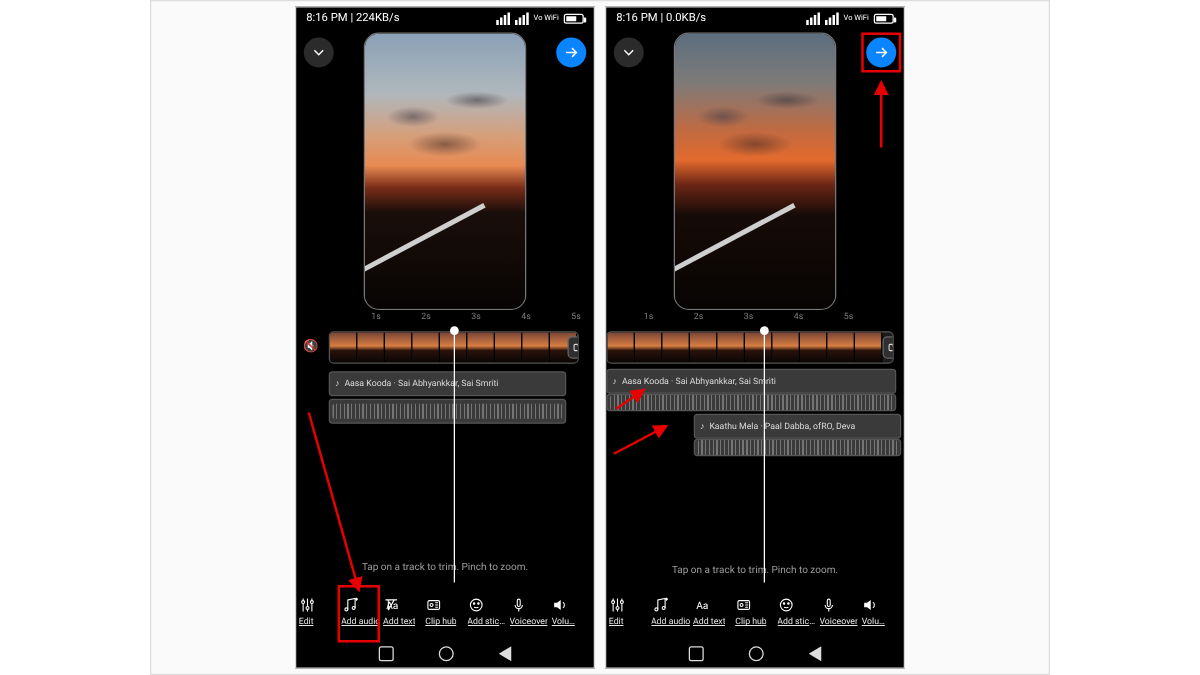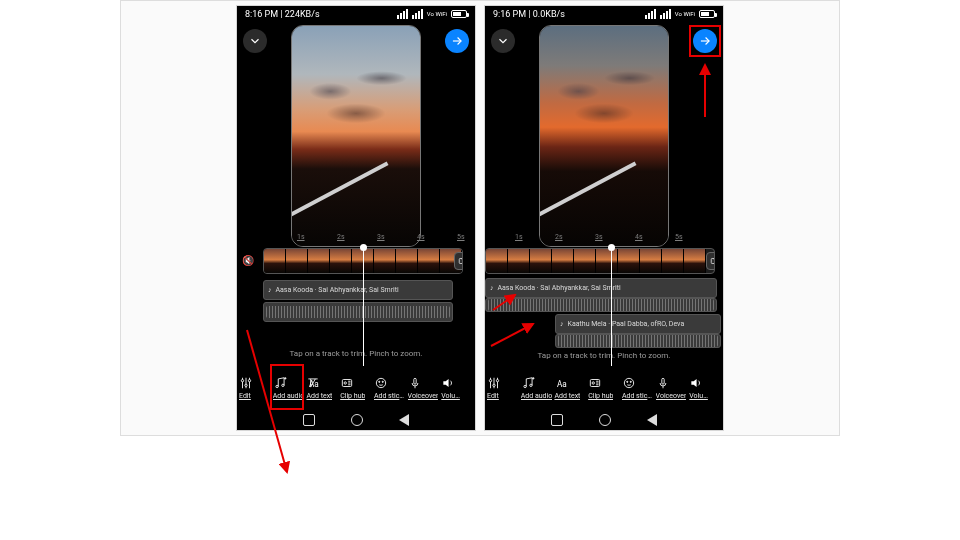--- a/index.html
+++ b/index.html
@@ -1,17 +1,17 @@
 <!DOCTYPE html>
 <html><head>
 <meta charset="utf-8">
 <style>
   * { margin:0; padding:0; box-sizing:border-box; font-family:-apple-system,Roboto,Arial,sans-serif; }
   html,body { width:960px; height:540px; background:#fff; overflow:hidden; }
-  .outer { width:720px; height:436px; margin:0 auto; background:#fafafa; border:1px solid #ddd; display:flex; gap:8px; justify-content:center; padding:4px 2px;}
+  .outer { width:720px; height:540px; margin:0 auto; background:#fafafa; border:1px solid #ddd; display:flex; gap:8px; justify-content:center; padding:4px 2px;}
   .phone { flex:1; max-width:240px; background:#000; color:#fff; position:relative; display:flex; flex-direction:column; border:1px solid #d6d6d6; }
   
   .statusbar { height:18px; display:flex; align-items:center; justify-content:space-between; padding:0 8px; font-size:9px; color:#fff; }
   .statusbar .icons { display:flex; gap:4px; align-items:center; }
   .bars { display:inline-flex; gap:1px; align-items:flex-end; }
   .bars i { width:2px; background:#fff; display:inline-block; }
   .bars i:nth-child(1){height:4px}.bars i:nth-child(2){height:6px}.bars i:nth-child(3){height:8px}.bars i:nth-child(4){height:10px}
   .batt { width:16px; height:8px; border:1px solid #fff; border-radius:2px; position:relative; display:flex; align-items:center; padding:1px;}
   .batt::after{content:"";position:absolute;right:-3px;top:2px;width:2px;height:4px;background:#fff;border-radius:0 1px 1px 0;}
   .batt i{width:70%;height:100%;background:#fff;display:block;}
@@ -26,21 +26,21 @@
   .preview { width:130px; height:222px; border-radius:12px; border:1px solid #777; overflow:hidden; position:absolute; left:50%; transform:translateX(-50%); top:2px; background:#000; }
   .sky { position:absolute; inset:0; background:linear-gradient(180deg,#8aa1b7 0%, #b0b7bc 22%, #d89d77 38%, #e88a52 48%, #7a2c18 56%, #1a0e0a 65%, #070504 100%); }
   .clouds { position:absolute; top:18%; left:0; right:0; height:40%; opacity:.55; background:radial-gradient(ellipse 30px 12px at 30% 30%,#3f3b47 0%,transparent 70%),radial-gradient(ellipse 36px 10px at 70% 15%,#34303a 0%,transparent 70%),radial-gradient(ellipse 42px 14px at 50% 55%,#452a24 0%,transparent 70%);}
   .railing { position:absolute; left:-8px; bottom:55px; width:110px; height:4px; background:#cfcfd0; transform:rotate(-28deg); }
   
   .playrow { height:28px; display:flex; align-items:center; justify-content:space-between; padding:0 10px; font-size:9px; color:#bfbfbf; }
   .play { width:10px;height:10px; }
   .undoredo{display:flex;gap:8px;}
   
   .ruler { height:14px; position:relative; font-size:7px; color:#7d7d7d; }
-  .ruler span{position:absolute; top:0;text-decoration:underline;}
+  .ruler span{position:absolute; top:0;}
   
   .timeline { position:relative; flex:1; }
   .playhead { position:absolute; top:0; bottom:0; width:1px; background:#fff; left:126px; z-index:5;}
   .playhead::before{content:"";position:absolute;top:-2px;left:-3px;width:7px;height:7px;background:#fff;border-radius:50%;}
   .mute { position:absolute; left:4px; width:16px; height:16px; display:flex;align-items:center;justify-content:center; font-size:10px; color:#ccc;}
   .videostrip { position:absolute; left:26px; height:26px; background:#1b1b1b; border-radius:4px; display:flex; overflow:hidden; border:1px solid #555;}
   .thumb { height:100%; background:linear-gradient(180deg,#7a4636 0%,#d77d42 45%,#2b120b 60%,#080604 100%); border-right:1px solid #000;}
   .transbadge{position:absolute;right:-10px;top:50%;transform:translateY(-50%);width:18px;height:18px;border-radius:4px;background:#2f2f2f;border:1px solid #666;display:flex;align-items:center;justify-content:center;}
   .starthandle{position:absolute;left:-10px;top:2px;bottom:2px;width:10px;background:#fff;border-radius:3px 0 0 3px;}
   .starthandle::after{content:"";position:absolute;left:3px;top:50%;transform:translateY(-50%);width:4px;height:10px;border-left:1px solid #555;border-right:1px solid #555;}
@@ -224,21 +224,21 @@
           <marker id="ah1" markerWidth="6" markerHeight="6" refX="5" refY="3" orient="auto">
             <polygon points="0 0, 6 3, 0 6" fill="#e60000"></polygon>
           </marker>
         </defs>
         <line x1="4" y1="4" x2="44" y2="146" stroke="#e60000" stroke-width="2" marker-end="url(#ah1)"></line>
       </svg>
   </div>
 
   <div class="phone">
     <div class="statusbar">
-      <span>9:16 PM | 0.0KB/s</span>
+      <span>8:16 PM | 0.0KB/s</span>
       <div class="icons">
         <span class="bars">
             <i></i>
             <i></i>
             <i></i>
             <i></i>
           </span>
         <span class="bars">
             <i></i>
             <i></i>

